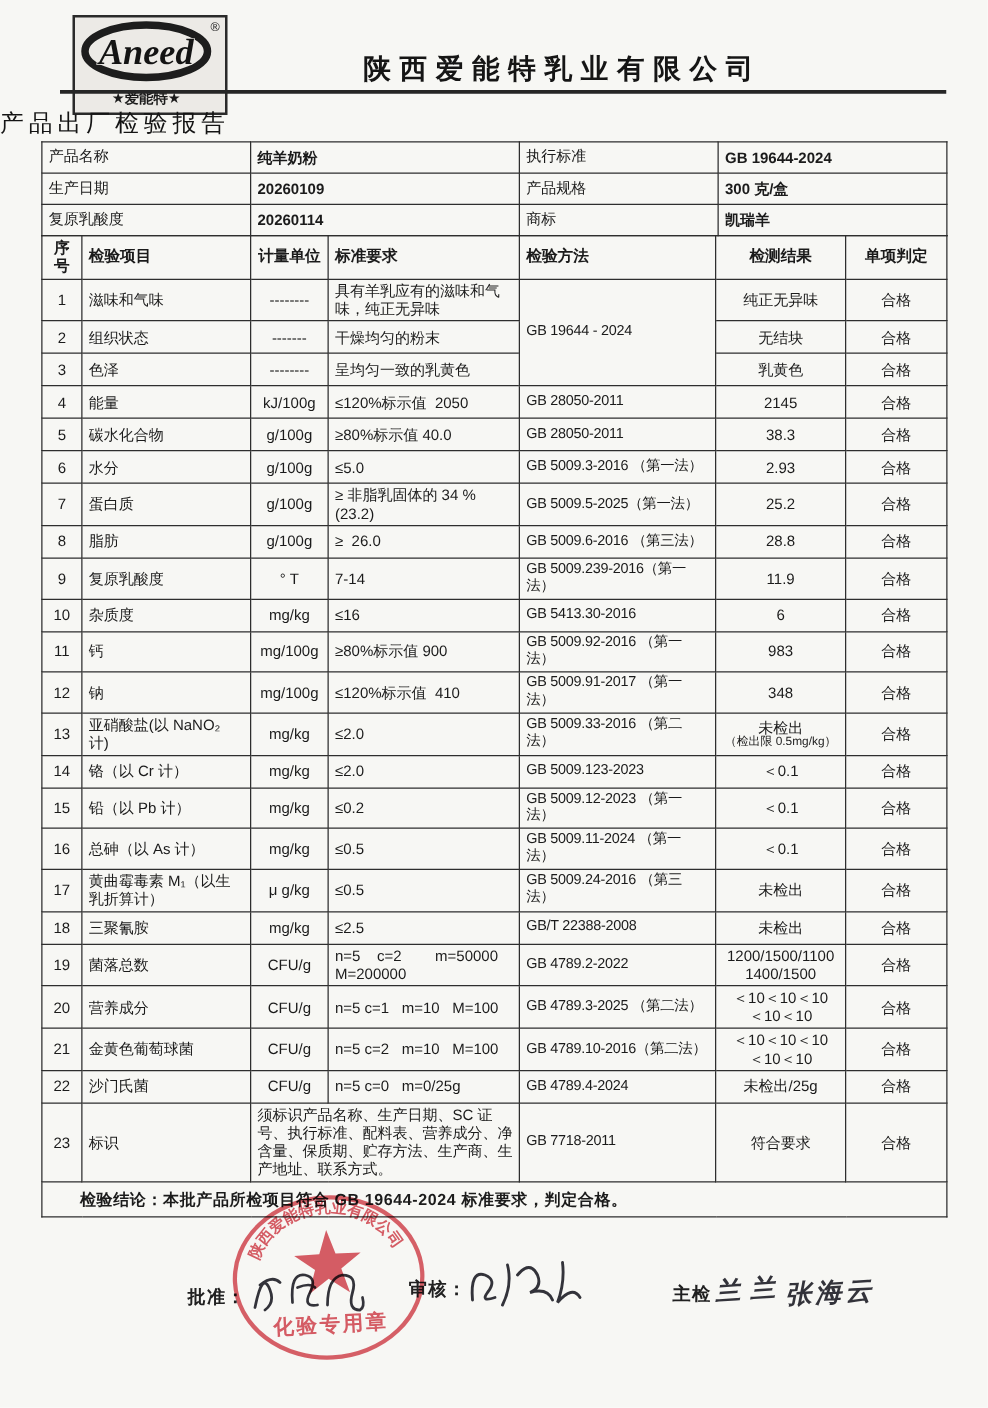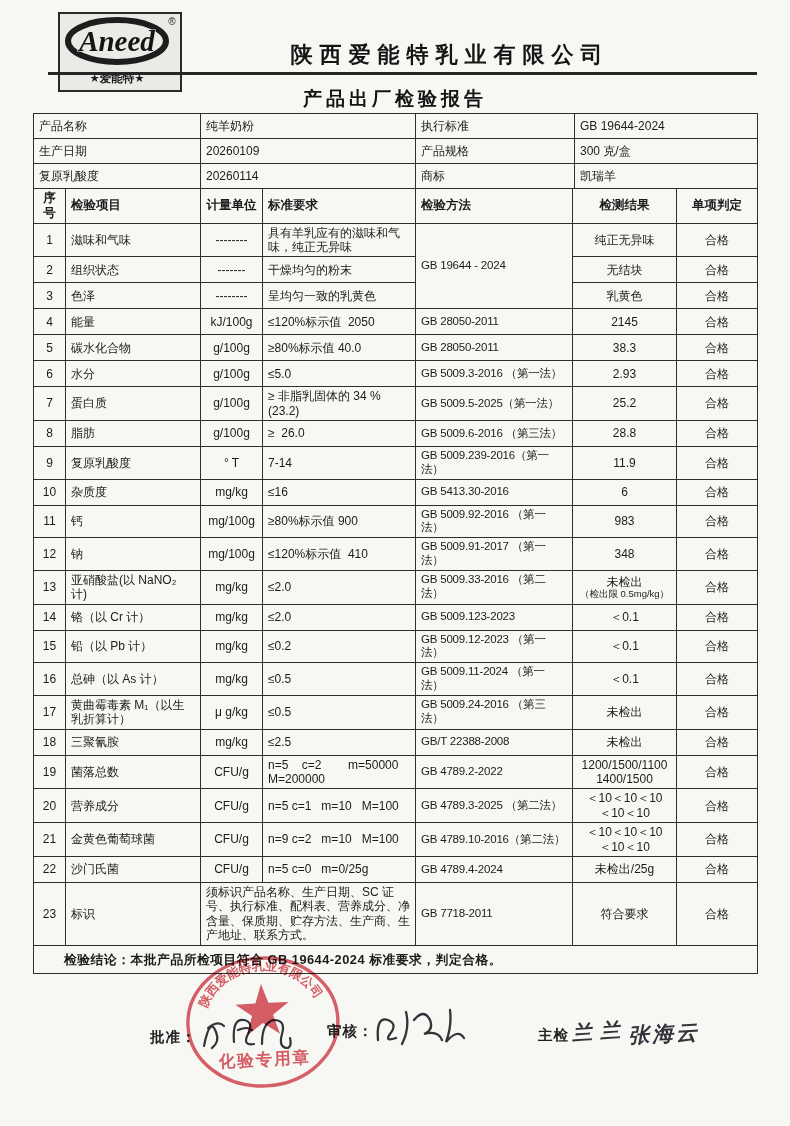--- a/index.html
+++ b/index.html
@@ -18,37 +18,37 @@
   }
   .company{
     position:absolute;left:190px;top:40px;width:520px;text-align:center;
     font-family:"Liberation Serif","DejaVu Serif",serif;
     font-size:22px;font-weight:bold;letter-spacing:7px;color:#151515;
   }
   .rule{
     position:absolute;left:48px;top:72px;width:709px;height:3px;background:#262626;
   }
   .doc-title{
-    position:absolute;left:0;top:86px;width:790px;text-align:center;
+    position:absolute;left:0;top:86px;width:790px;
     font-family:"Liberation Serif","DejaVu Serif",serif;
-    font-size:19px;font-weight:bold;letter-spacing:4px;color:#141414;
+    font-size:19px;font-weight:normal;letter-spacing:4px;color:#141414;
   }
 
   
   .tbl-wrap{position:absolute;left:33px;top:113px;width:724px;}
   table{border-collapse:collapse;width:724px;table-layout:fixed;}
   td,th{
     border:1.5px solid #2e2e2e;
     padding:2px 5px;font-size:12px;line-height:1.2;
     color:#1b1b1b;vertical-align:middle;box-sizing:border-box;
     overflow:hidden;
   }
   .info-table td{height:25px;}
-  .info-table .lbl{font-family:Liberation Serif, serif;}
-  .info-table .val{font-weight:normal;}
+  .info-table .lbl{font-family:Liberation Mono, monospace;}
+  .info-table .val{font-weight:bold;}
   .results-table{margin-top:-1.5px;}
   .results-table th{height:34px;font-weight:bold;font-size:12.5px;background:transparent;}
   .results-table td{height:26px;}
   .c{text-align:center;}
   .l{text-align:left;}
   .pre{white-space:pre-wrap;}
   .cell-method,[data-name="cell-method"]{font-size:11.5px;letter-spacing:-0.2px;}
   .note{font-size:9.5px;line-height:1.1;}
   .conclusion-cell{
     text-align:left;padding:6px 6px 6px 30px;height:28px;
@@ -322,21 +322,21 @@
             <td class="l pre" data-name="cell-standard">n=5 c=1   m=10   M=100</td>
             <td class="l" data-name="cell-method">GB 4789.3-2025 （第二法）</td>
             <td class="c pre" data-name="cell-result">＜10＜10＜10
 ＜10＜10</td>
             <td class="c" data-name="cell-verdict">合格</td>
           </tr>
           <tr data-name="table-row">
             <td class="c" data-name="cell-seq">21</td>
             <td class="l" data-name="cell-item">金黄色葡萄球菌</td>
             <td class="c" data-name="cell-unit">CFU/g</td>
-            <td class="l pre" data-name="cell-standard">n=9 c=2   m=10   M=100</td>
+            <td class="l pre" data-name="cell-standard">n=5 c=2   m=10   M=100</td>
             <td class="l" data-name="cell-method">GB 4789.10-2016（第二法）</td>
             <td class="c pre" data-name="cell-result">＜10＜10＜10
 ＜10＜10</td>
             <td class="c" data-name="cell-verdict">合格</td>
           </tr>
           <tr data-name="table-row">
             <td class="c" data-name="cell-seq">22</td>
             <td class="l" data-name="cell-item">沙门氏菌</td>
             <td class="c" data-name="cell-unit">CFU/g</td>
             <td class="l pre" data-name="cell-standard">n=5 c=0   m=0/25g</td>

